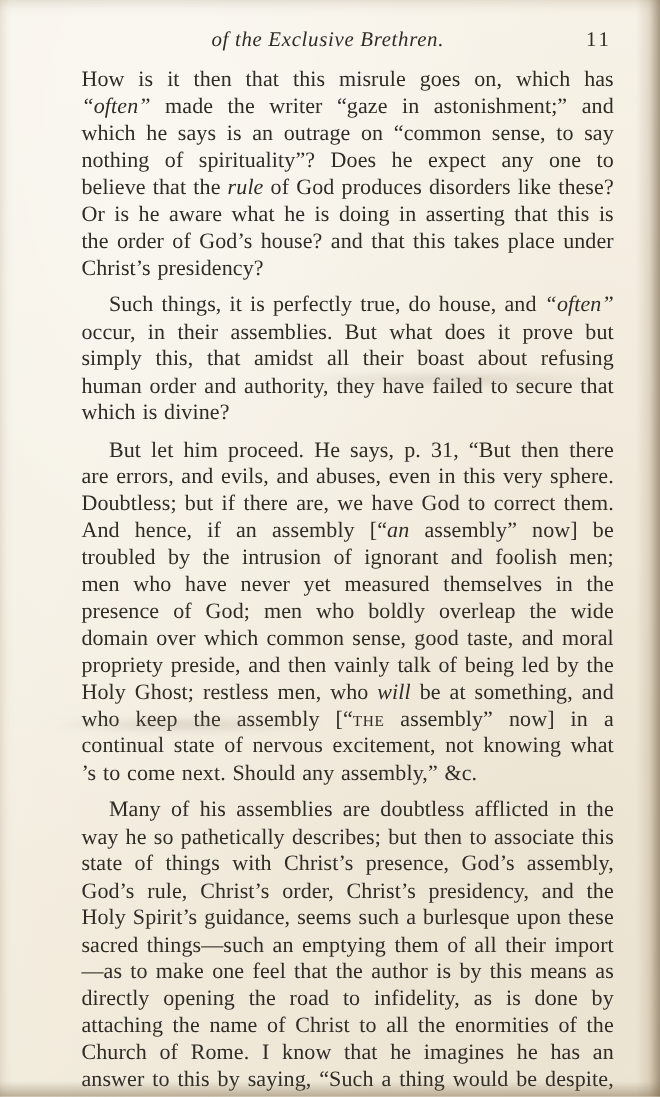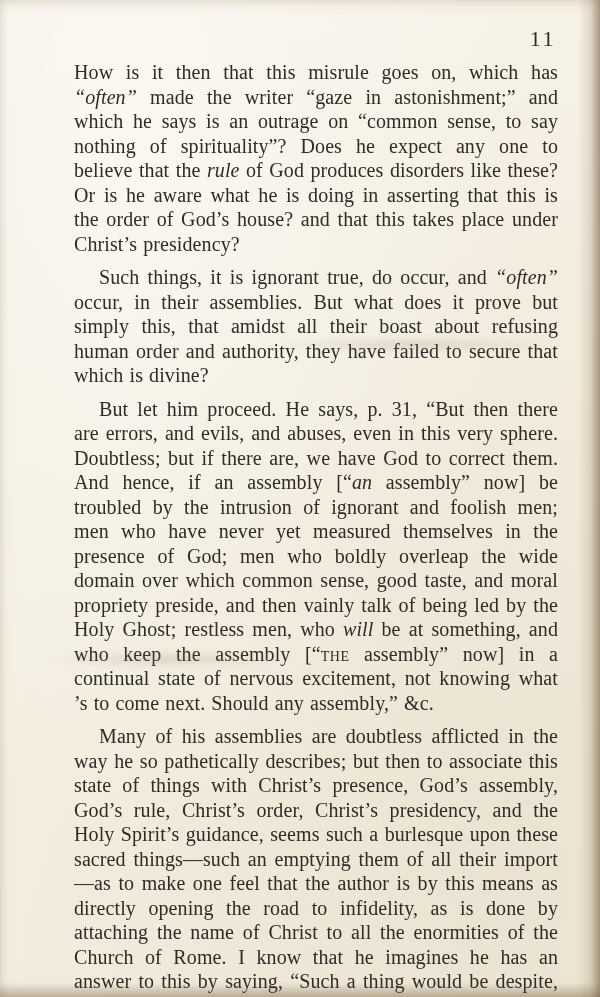--- a/index.html
+++ b/index.html
@@ -58,21 +58,21 @@
   }
   .running-title {
     font-style: italic;
     font-size: 19px;
     letter-spacing: 0.6px;
   }
   .pgnum {
     position: absolute;
     right: 2px;
     top: 0;
-    font-size: 22px;
+    font-size: 19px;
     letter-spacing: 2.5px;
   }
   .text-body {
     position: absolute;
     top: 60px;
     left: 38px;
     right: 42px;
     font-size: 20px;
     line-height: 24.5px;
     text-align: justify;
@@ -98,26 +98,27 @@
   }
   .ghost.g1 { top: 338px; left: 268px; width: 292px; height: 14px; }
   .ghost.g2 { top: 652px; left: 42px;  width: 252px; height: 14px; }
 </style>
 </head>
 <body>
 
 <div class="page">
 
   <header class="page-header">
+    <span class="running-title">of the Exclusive Brethren.</span>
     <span class="pgnum">11</span>
   </header>
 
   <main class="text-body">
       <p><span>How is it then that this misrule goes on, which has </span><span class="it">“often”</span><span> made the writer “gaze in astonishment;” and which he says is an outrage on “common sense, to say nothing of spirituality”?  Does he expect any one to believe that the </span><span class="it">rule</span><span> of God produces disorders like these?  Or is he aware what he is doing in asserting that this is the order of God’s house? and that this takes place under Christ’s presidency?</span></p>
-      <p class="indent"><span>Such things, it is ignorant true, do occur, and </span><span class="it">“often”</span><span> occur, in their assemblies.  But what does it prove but simply this, that amidst all their boast about refusing human order and authority, they have failed to secure that which is divine?</span></p>
+      <p class="indent"><span>Such things, it is perfectly true, do house, and </span><span class="it">“often”</span><span> occur, in their assemblies.  But what does it prove but simply this, that amidst all their boast about refusing human order and authority, they have failed to secure that which is divine?</span></p>
       <p class="indent"><span>But let him proceed.  He says, p. 31, “But then there are errors, and evils, and abuses, even in this very sphere. Doubtless; but if there are, we have God to correct them. And hence, if an assembly [“</span><span class="it">an</span><span> assembly” now] be troubled by the intrusion of ignorant and foolish men; men who have never yet measured themselves in the presence of God; men who boldly overleap the wide domain over which common sense, good taste, and moral propriety preside, and then vainly talk of being led by the Holy Ghost; restless men, who </span><span class="it">will</span><span> be at something, and who keep the assembly [“</span><span class="sc">the</span><span> assembly” now] in a continual state of nervous excitement, not knowing what ’s to come next.  Should any assembly,” &amp;c.</span></p>
       <p class="indent"><span>Many of his assemblies are doubtless afflicted in the way he so pathetically describes; but then to associate this state of things with Christ’s presence, God’s assembly, God’s rule, Christ’s order, Christ’s presidency, and the Holy Spirit’s guidance, seems such a burlesque upon these sacred things—such an emptying them of all their import—as to make one feel that the author is by this means as directly opening the road to infidelity, as is done by attaching the name of Christ to all the enormities of the Church of Rome.  I know that he imagines he has an answer to this by saying, “Such a thing would be despite, not in virtue of,</span></p>
     </main>
 
   <div class="ghost g1"></div>
   <div class="ghost g2"></div>
 
   <div class="edge-right"></div>
   <div class="edge-bottom"></div>
 

